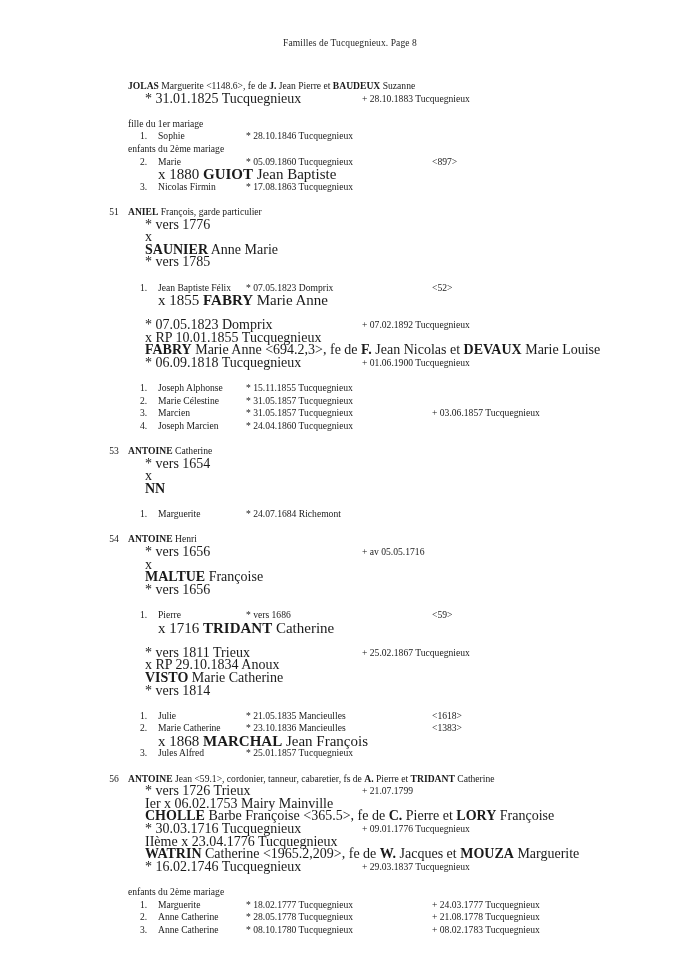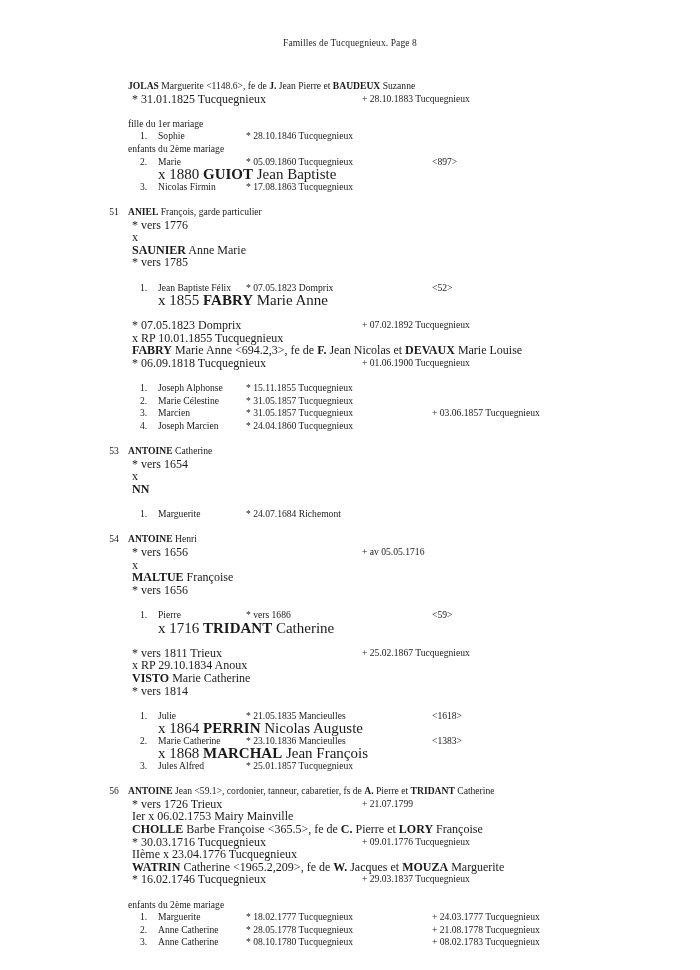--- a/index.html
+++ b/index.html
@@ -52,22 +52,22 @@
     text-align: center;
     font-size: 9.6px;
   }
   .col-name {
     position: absolute;
     left: 128px;
     font-size: 9.6px;
   }
   .col-sub {
     position: absolute;
-    left: 132px;
-    font-size: 12px;
+    left: 145px;
+    font-size: 14px;
   }
   .col-right {
     position: absolute;
     left: 362px;
     font-size: 9.6px;
   }
 
   
   .ch-num {
     position: absolute;
@@ -288,23 +288,20 @@
           <span class="col-sub">* vers 1814</span>
         </div>
         <div class="row spacer"></div>
         <div class="row">
           <span class="ch-num">1.</span>
           <span class="ch-name">Julie</span>
           <span class="ch-birth">* 21.05.1835 Mancieulles</span>
           <span class="ch-ref">&lt;1618&gt;</span>
         </div>
         <div class="row">
-          <span class="ch-spouse">x 1864 <b>PERRIN</b> Nicolas Auguste</span>
-        </div>
-        <div class="row">
           <span class="ch-num">2.</span>
           <span class="ch-name">Marie Catherine</span>
           <span class="ch-birth">* 23.10.1836 Mancieulles</span>
           <span class="ch-ref">&lt;1383&gt;</span>
         </div>
         <div class="row">
           <span class="ch-spouse">x 1868 <b>MARCHAL</b> Jean François</span>
         </div>
         <div class="row">
           <span class="ch-num">3.</span>

